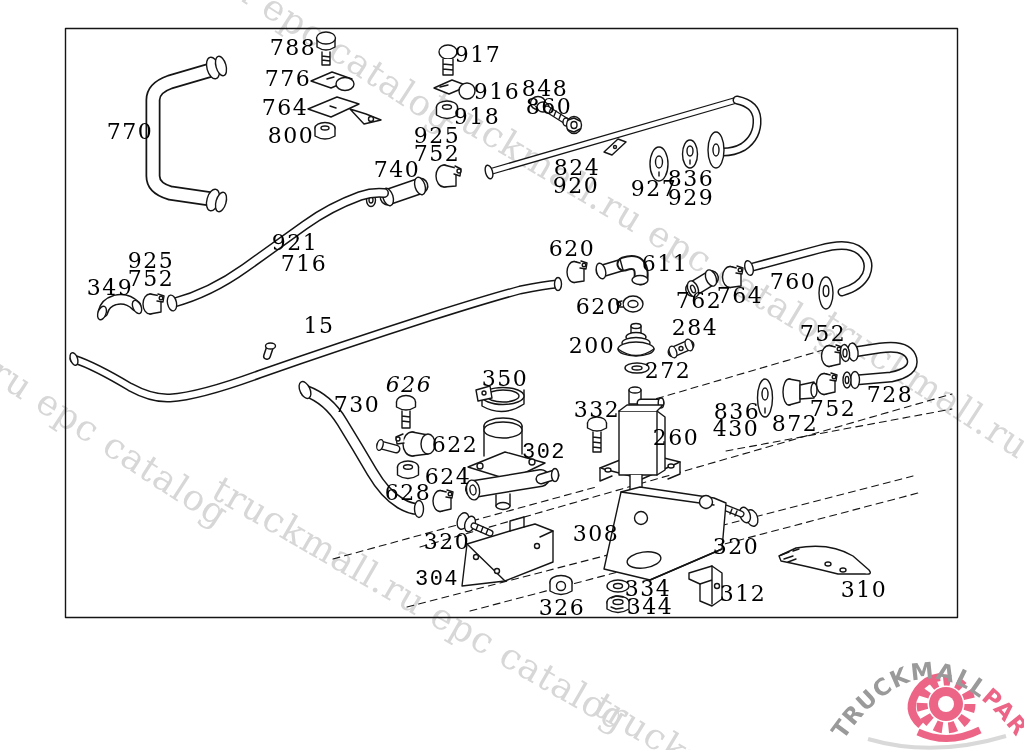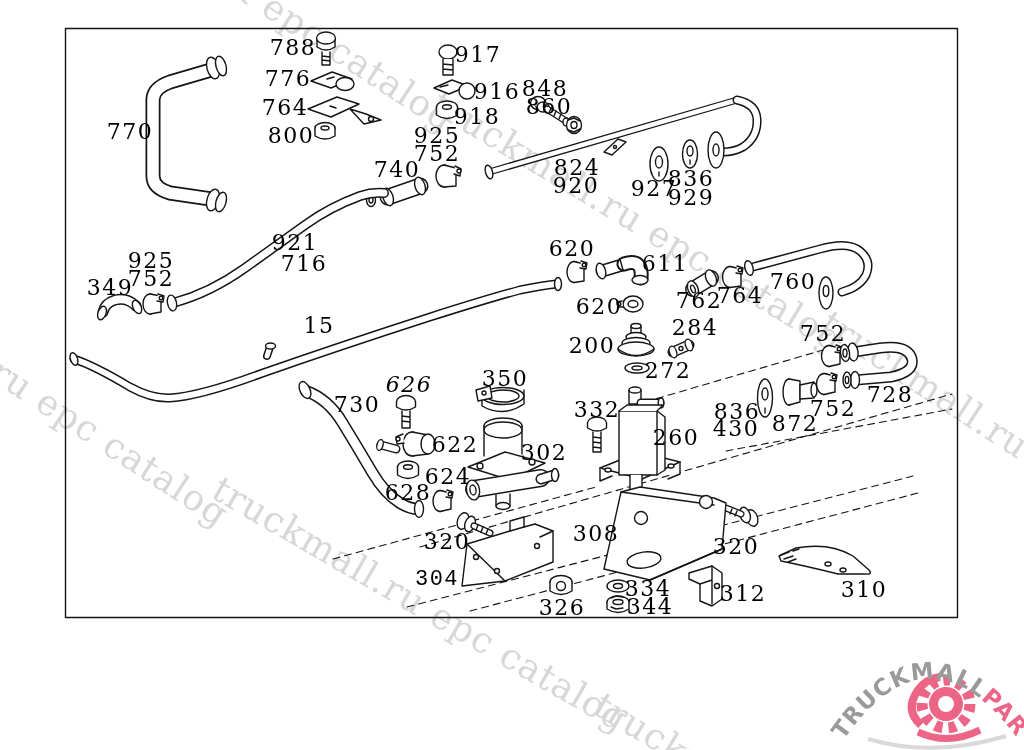--- a/index.html
+++ b/index.html
@@ -449,21 +449,21 @@
     <div class="part-label" style="left: 833px; top: 408px;">752</div>
     <div class="part-label" style="left: 795px; top: 423px;">872</div>
     <div class="part-label" style="left: 737px; top: 411px;">836</div>
     <div class="part-label" style="left: 736px; top: 428px;">430</div>
     <div class="part-label" style="left: 695px; top: 327px;">284</div>
     <div class="part-label" style="left: 592px; top: 345px;">200</div>
     <div class="part-label" style="left: 668px; top: 370px;">272</div>
     <div class="part-label" style="left: 597px; top: 409px;">332</div>
     <div class="part-label" style="left: 676px; top: 437px;">260</div>
     <div class="part-label" style="left: 505px; top: 378px;">350</div>
-    <div class="part-label" style="left: 544px; top: 452px;">302</div>
+    <div class="part-label" style="left: 544px; top: 452px; font-family: Liberation Mono, monospace;">302</div>
     <div class="part-label" style="left: 409px; top: 384px; font-style: italic;">626</div>
     <div class="part-label" style="left: 357px; top: 404px;">730</div>
     <div class="part-label" style="left: 455px; top: 444px;">622</div>
     <div class="part-label" style="left: 408px; top: 492px;">628</div>
     <div class="part-label" style="left: 448px; top: 476px;">624</div>
     <div class="part-label" style="left: 447px; top: 541px;">320</div>
     <div class="part-label" style="left: 437px; top: 579px; font-family: Liberation Mono, monospace;">304</div>
     <div class="part-label" style="left: 596px; top: 533px;">308</div>
     <div class="part-label" style="left: 562px; top: 607px;">326</div>
     <div class="part-label" style="left: 648px; top: 588px;">334</div>

